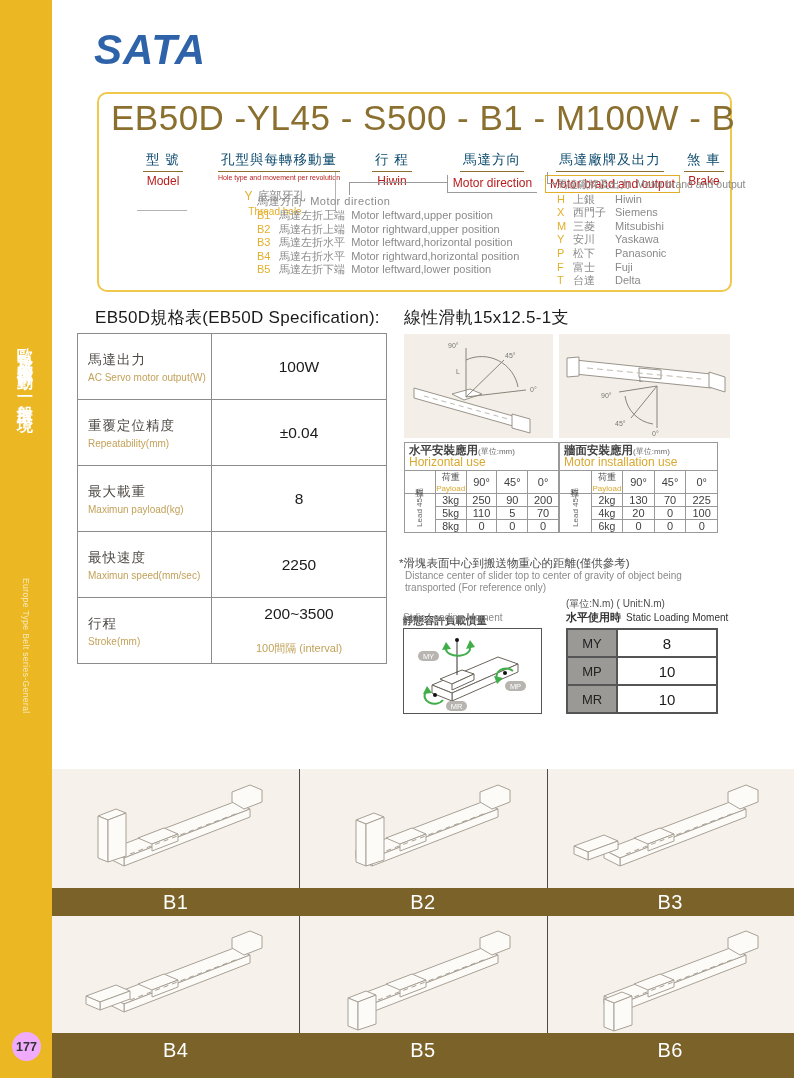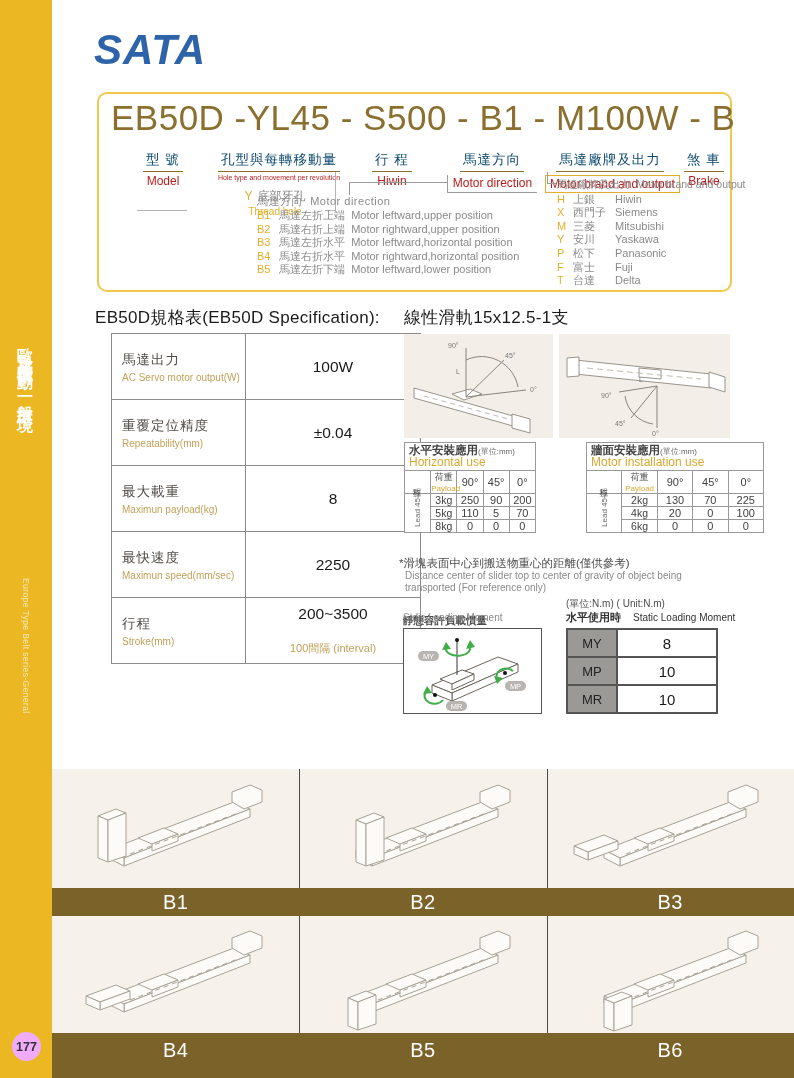--- a/index.html
+++ b/index.html
@@ -51,21 +51,21 @@
   .blist{position:absolute;left:458px;top:84px;font-size:11px;color:#8a8a8a;
          line-height:13.6px;white-space:nowrap}
   .blist .t{font-size:10.5px;margin-bottom:1px}
   .blist .code{color:#E3AF2B;display:inline-block;width:16px}
   .blist .zh{display:inline-block;min-width:42px}
 
   
   .h-title{position:absolute;font-size:17px;color:#1a1a1a;font-weight:500;letter-spacing:.3px}
 
   
-  .spec{position:absolute;left:111px;top:333px;border-collapse:collapse;table-layout:fixed}
+  .spec{position:absolute;left:77px;top:333px;border-collapse:collapse;table-layout:fixed}
   .spec td{border:1px solid #8c8c8c;height:63px;background:#fff}
   .spec .c1{width:122px;padding-left:10px;vertical-align:middle}
   .spec .c2{width:172px;text-align:center;vertical-align:middle;font-size:15.5px;color:#1a1a1a}
   .spec .zh{display:block;font-size:13.5px;color:#4f4a45;letter-spacing:1px;margin-bottom:3px}
   .spec .en{display:block;font-size:10px;color:#C2A25A}
   .spec .sub{display:block;font-size:11px;color:#C2A25A;margin-top:18px}
 
   
   .diag{position:absolute;background:#F3EFE8}
   .diag text{font-size:7px;fill:#777}
@@ -84,21 +84,21 @@
   .mini .ang{font-size:11px}
   .mini .pl{font-size:10.5px}
 
   
   .note-zh{position:absolute;left:399px;top:556px;font-size:11.5px;color:#4d4d4d}
   .note-en{position:absolute;font-size:10px;color:#8a8a8a}
   .mlab-zh{position:absolute;left:403px;top:614px;font-size:10.5px;font-weight:bold;color:#4d4d4d}
   .mlab-en{position:absolute;left:403px;top:612px;font-size:10px;color:#8a8a8a}
   .munit{position:absolute;left:566px;top:597px;font-size:10px;color:#4d4d4d}
   .mhoriz{position:absolute;left:566px;top:610px;font-size:10px;color:#333}
-  .mhoriz b{font-size:11px;margin-right:12px}
+  .mhoriz b{font-size:11px;margin-right:5px}
   .mdiag{position:absolute;left:403px;top:628px;width:137px;height:84px;border:1.5px solid #555;background:#fff}
   .mt{position:absolute;left:566px;top:628px;border-collapse:collapse}
   .mt td{border:2px solid #555;text-align:center;background:#fff}
   .mt .k{width:46px;height:24px;background:#9B9995;color:#222;font-size:13px}
   .mt .v{width:96px;font-size:15px;color:#1a1a1a}
 
   
   .gallery{position:absolute;left:52px;top:769px;width:742px;height:309px;background:#F6F1EB}
   .g-row{display:flex}
   .g-cell{width:247.33px;position:relative;display:flex;align-items:center;justify-content:center}
@@ -289,21 +289,21 @@
     <line x1="98" y1="52" x2="72" y2="84"></line>
     <line x1="98" y1="52" x2="60" y2="58"></line>
     <path d="M66,62 A33,33 0 0 0 94,90"></path>
   </g>
   <text x="42" y="64">90°</text>
   <text x="56" y="92">45°</text>
   <text x="93" y="102">0°</text>
   <text x="80" y="48">L</text>
 </svg>
 
-<table class="mini" style="left:404px;top:442px;width:132px">
+<table class="mini" style="left:404px;top:442px;width:155px">
   <tbody>
       <tr>
         <td colspan="5" class="title-cell">
     <span class="tz">水平安裝應用</span><span class="tu">(單位:mm)</span><br>
     <span class="te">Horizontal use</span>
   </td>
       </tr>
   <tr>
     <td class="lead-h" style="width:14px">導程</td>
     <td class="ph" style="width:31px">
@@ -329,21 +329,21 @@
   </tr>
   <tr>
     <td class="pl">8kg</td>
     <td>0</td>
     <td>0</td>
     <td>0</td>
   </tr>
 </tbody>
   </table>
 
-<table class="mini" style="left:586px;top:442px;width:178px">
+<table class="mini" style="left:559px;top:442px;width:159px">
   <tbody>
       <tr>
         <td colspan="5" class="title-cell">
     <span class="tz">牆面安裝應用</span><span class="tu">(單位:mm)</span><br>
     <span class="te">Motor installation use</span>
   </td>
       </tr>
   <tr>
     <td class="lead-h" style="width:14px">導程</td>
     <td class="ph" style="width:33px">

